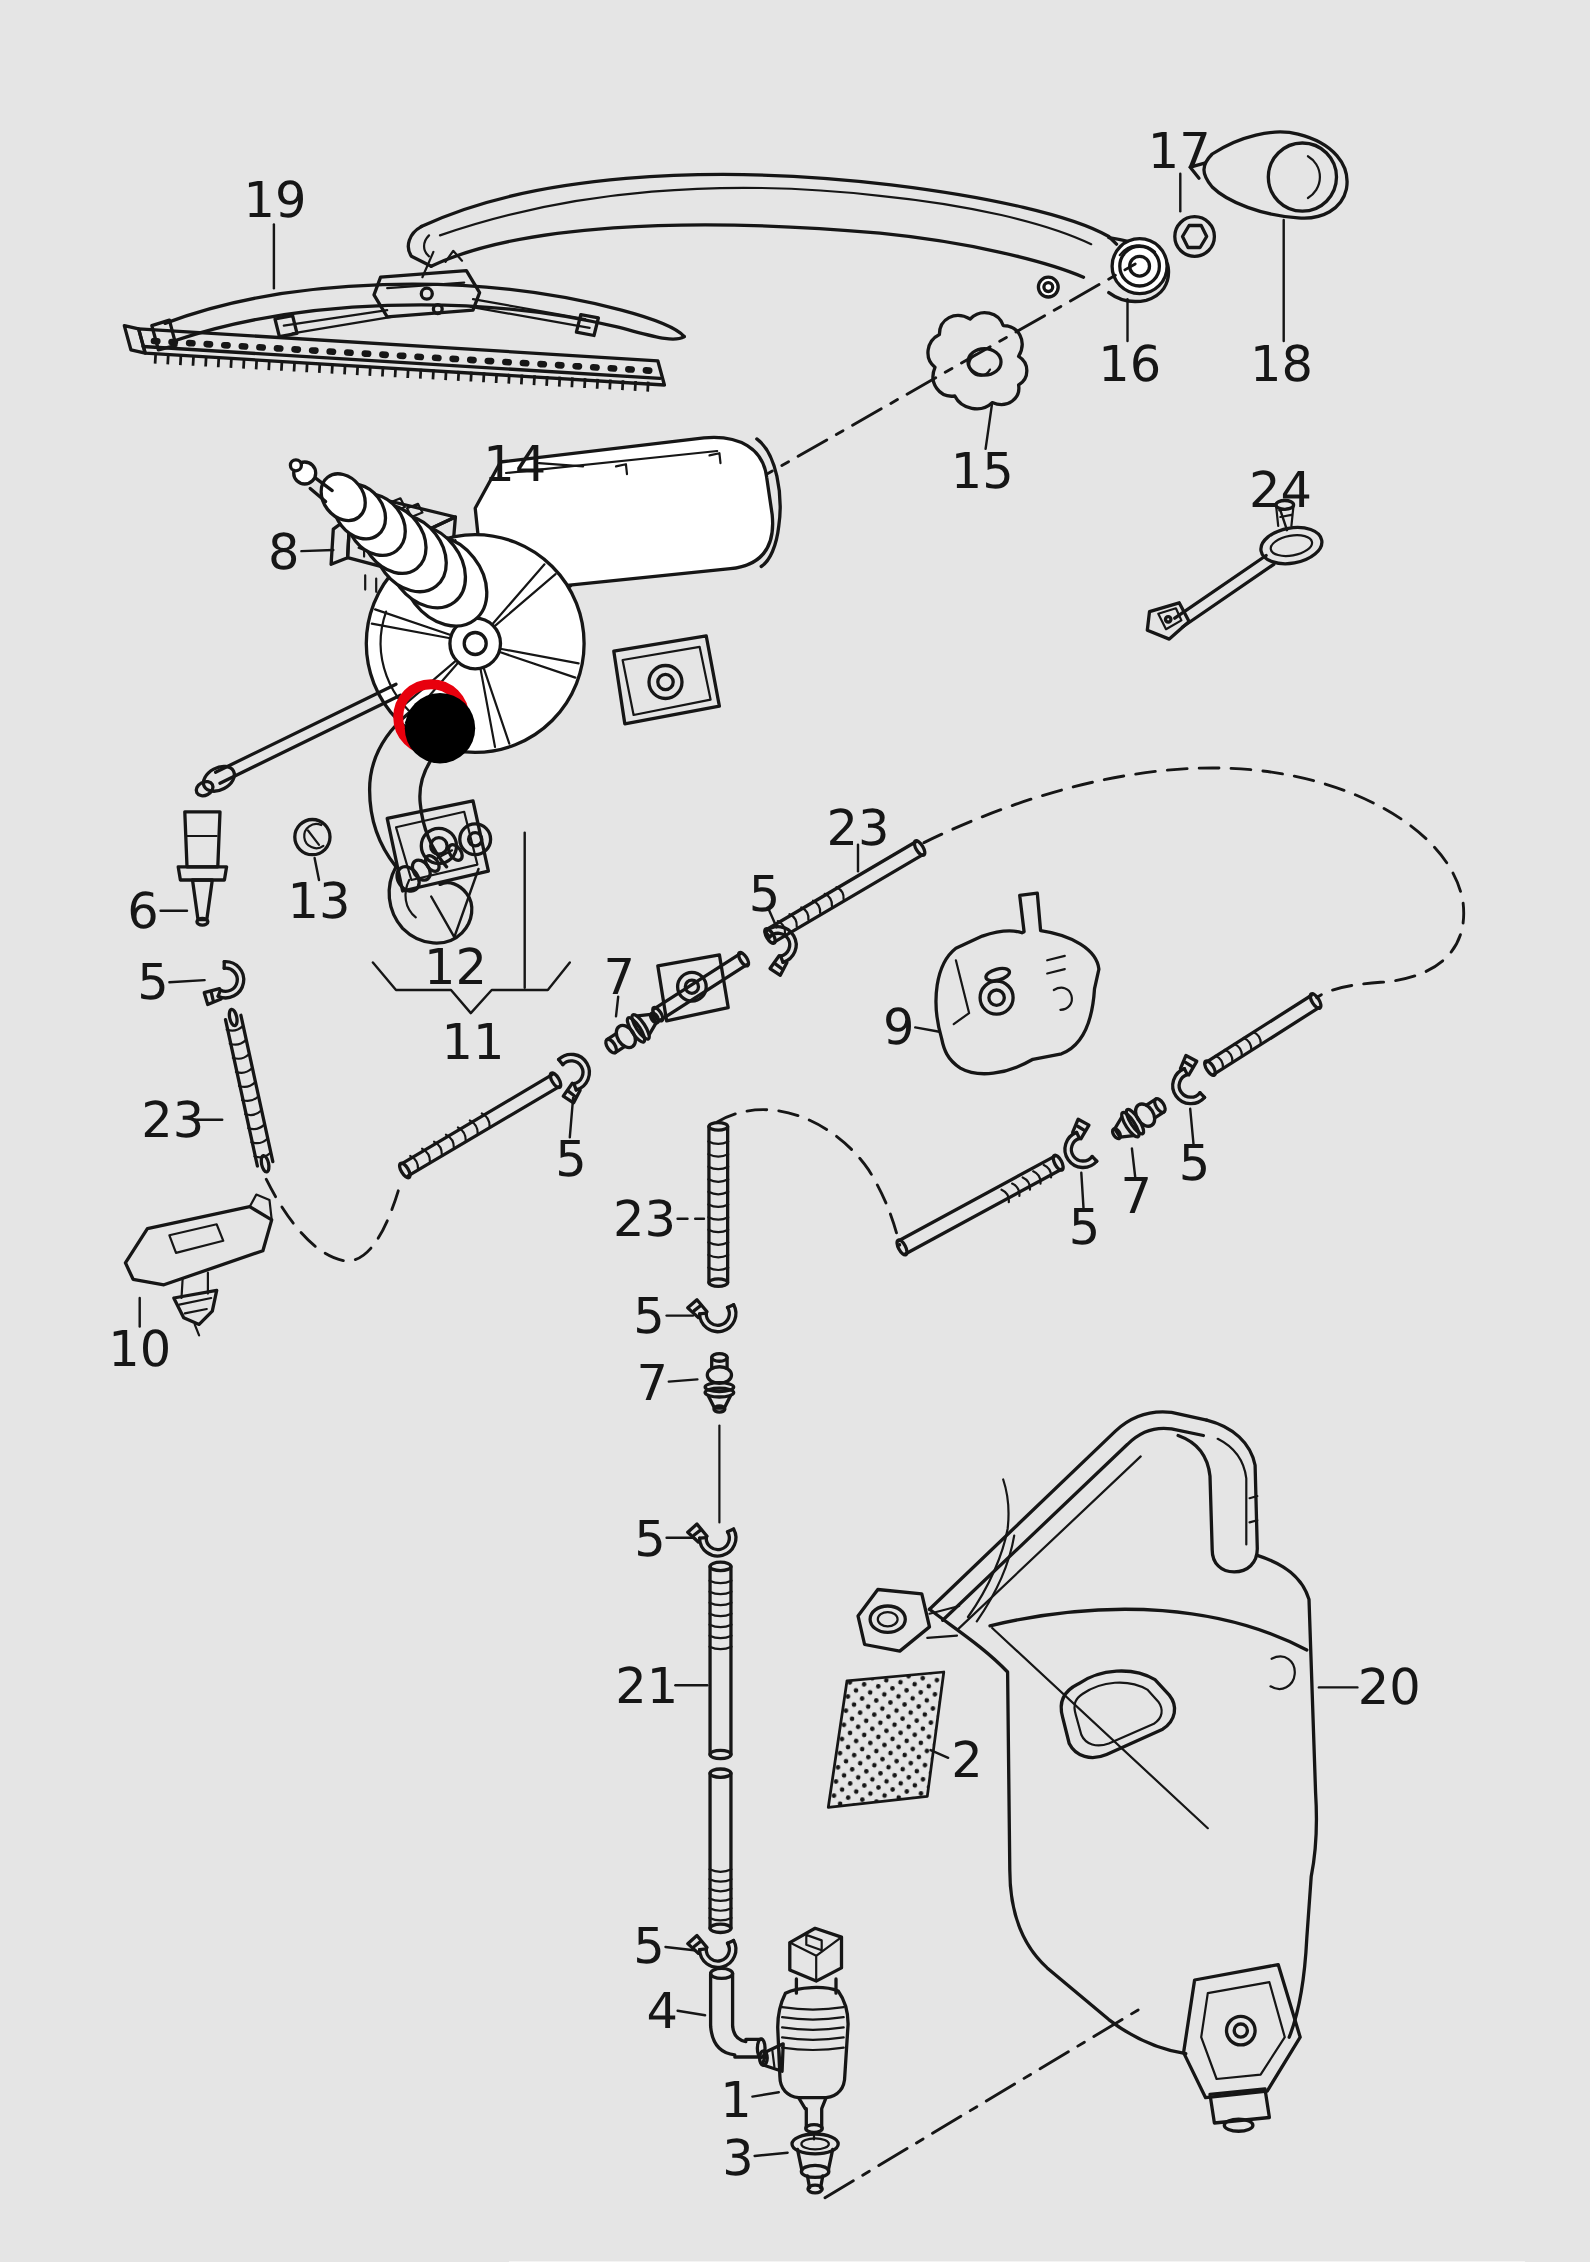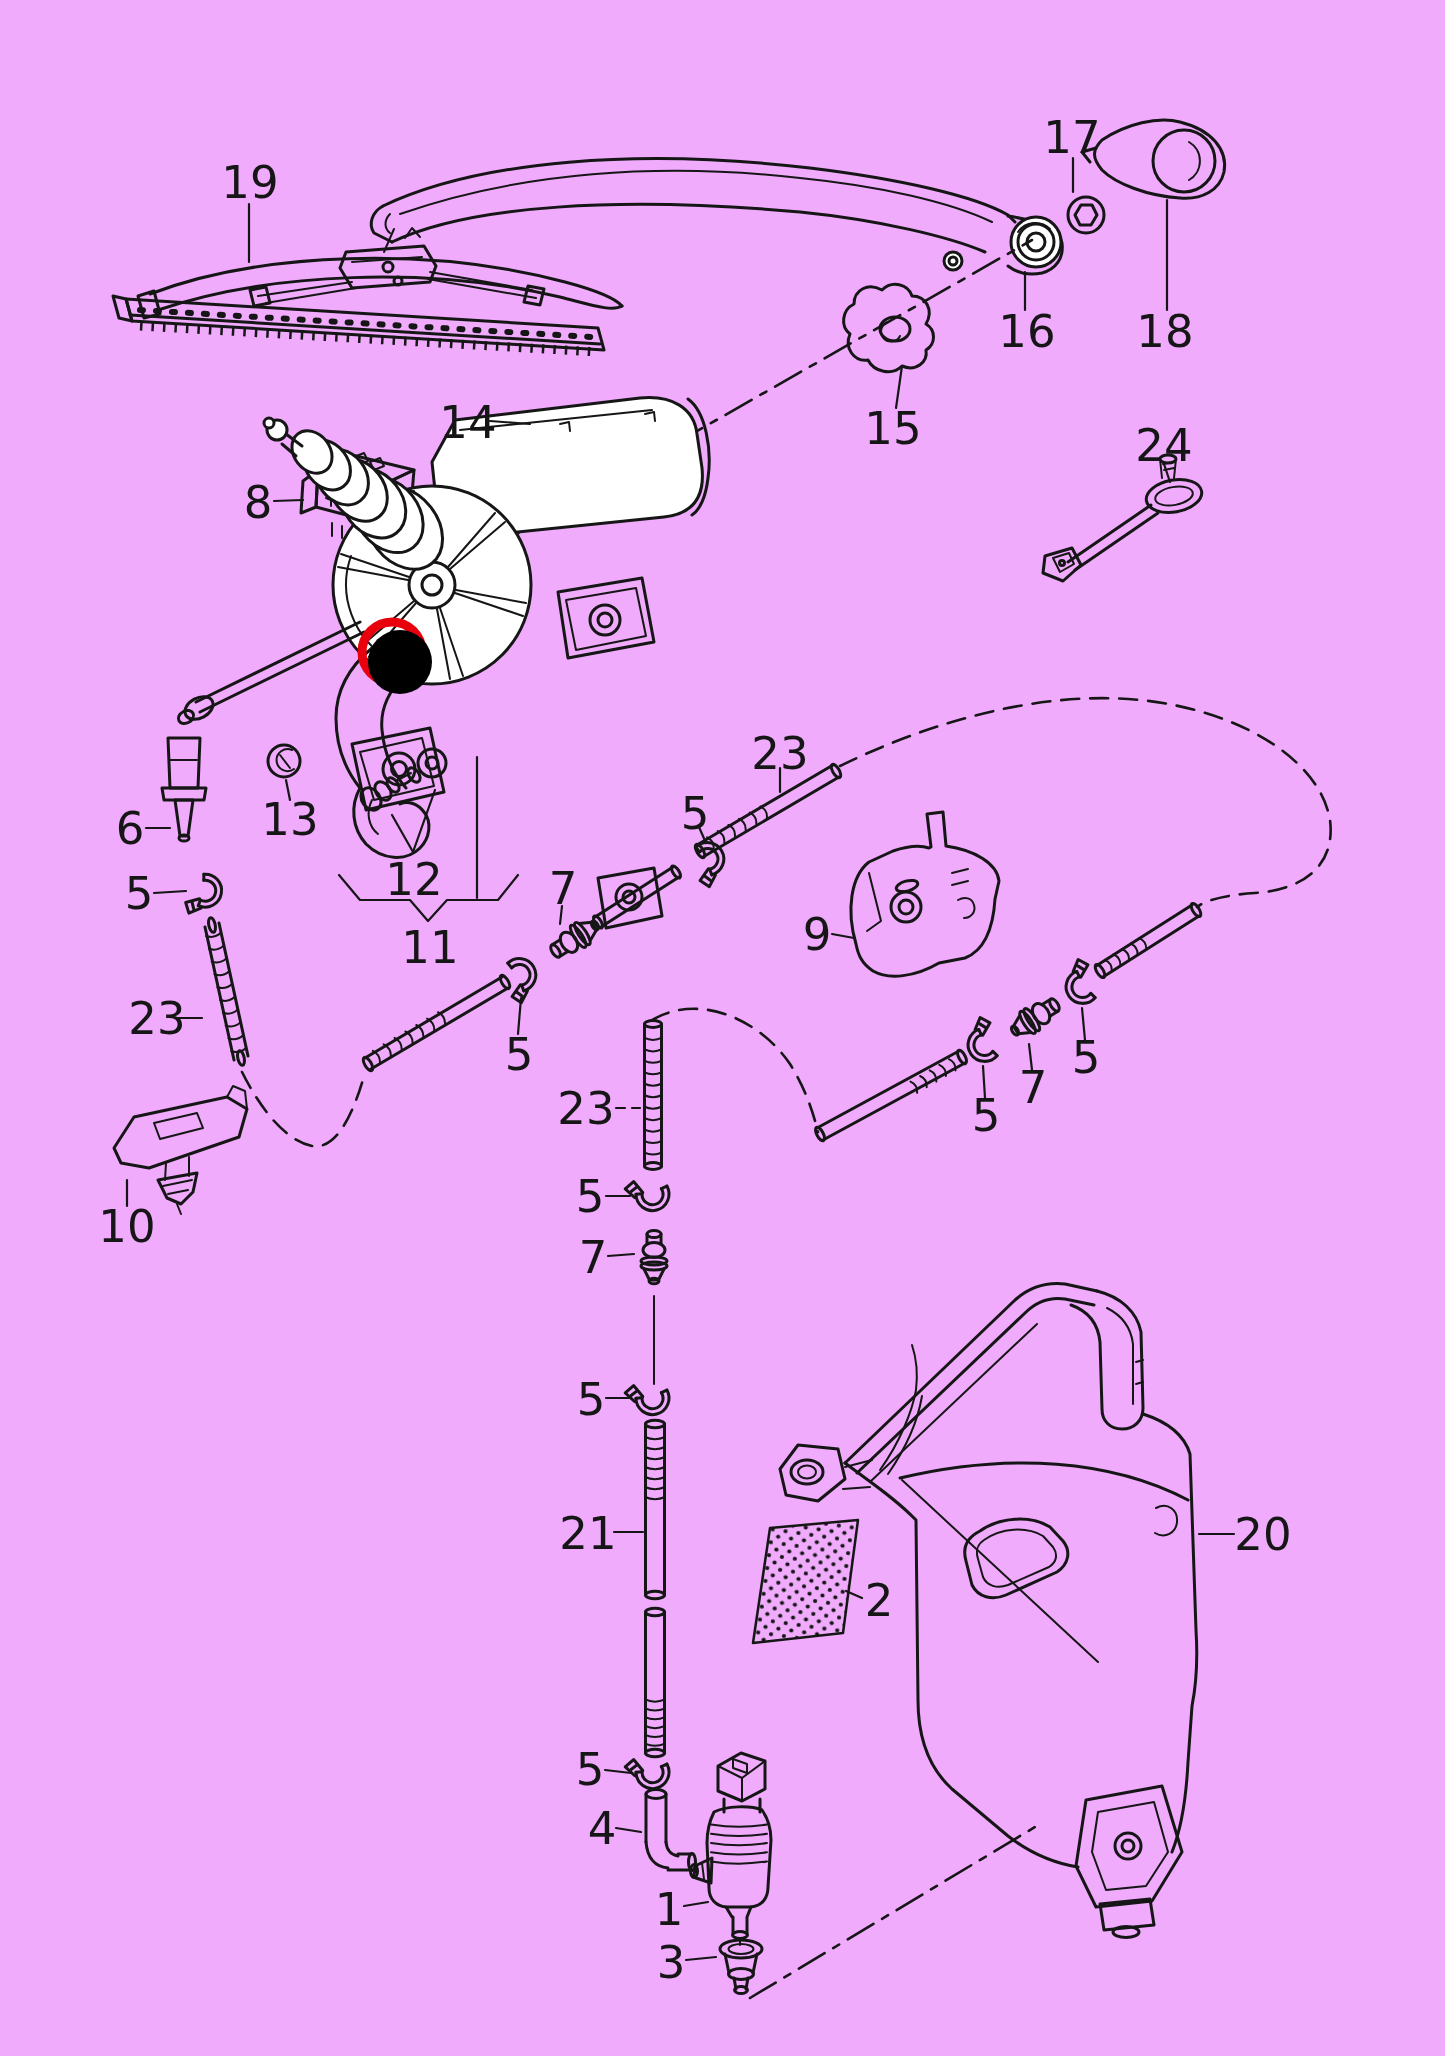--- a/index.html
+++ b/index.html
@@ -1,16 +1,16 @@
 <!DOCTYPE html>
 <html><head>
 <meta charset="utf-8">
 <style>
   html,body{margin:0;padding:0;background:#fff}
-  .stage{position:relative;width:1445px;height:2056px;background:#f0abfc;overflow:hidden}
+  .stage{position:relative;width:1445px;height:2056px;background:#e5e5e5;overflow:hidden}
   svg{display:block}
   .art{fill:none;stroke:#161616;stroke-width:3;stroke-linecap:round;stroke-linejoin:round}
   .thin{stroke-width:2}
   .lead{stroke-width:2.2}
   .w{fill:#ffffff}
   .dash{stroke-dasharray:18 11;stroke-width:2.6}
   .dashdot{stroke-dasharray:30 10 7 10;stroke-width:2.6}
   .dashlead{stroke-dasharray:9 7}
   .dots{stroke-dasharray:3 13;stroke-width:6;stroke-linecap:round}
   .ticks{stroke-dasharray:2.5 9;stroke-width:9;stroke-linecap:butt}

